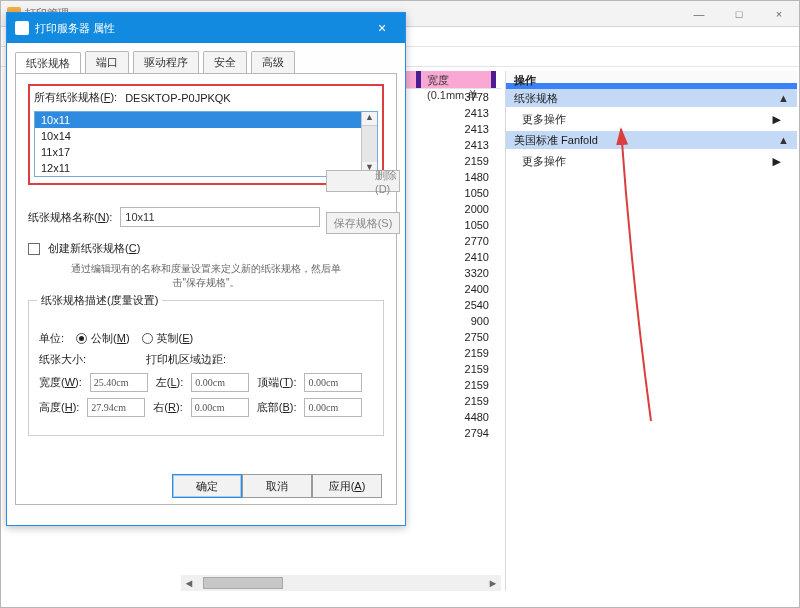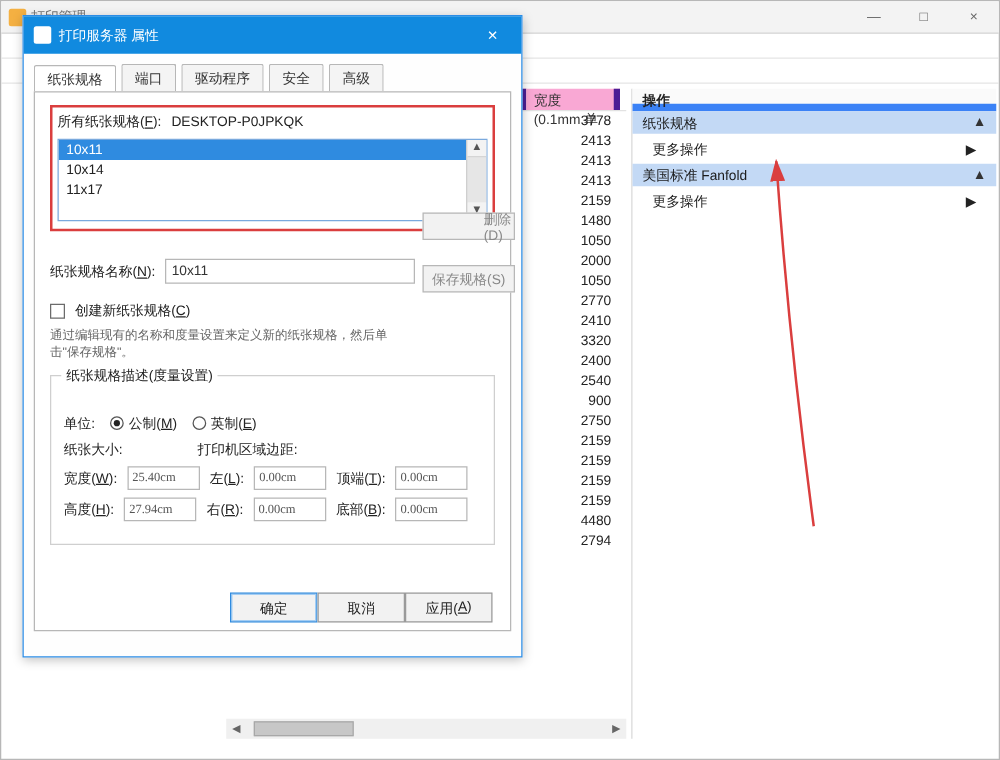--- a/index.html
+++ b/index.html
@@ -59,21 +59,21 @@
     background:#c3d9f5; height:18px; display:flex; align-items:center; padding:0 8px; font-size:11px; color:#1b1b1b;
   }
   .ops-section-title .chev { margin-left:auto; color:#333;}
   .ops-item {
     height:24px; display:flex; align-items:center; padding:0 16px; font-size:11px;
   }
   .ops-item .tri { margin-left:auto; color:#222;}
   .arrow-svg { position:absolute; left:540px; top:120px; width:220px; height:320px; pointer-events:none;}
   
   .dialog {
-    position:absolute; left:18px; top:12px; width:400px; height:514px;
+    position:absolute; left:6px; top:12px; width:400px; height:514px;
     border:1px solid #2b8ce6; background:#fefefe; box-shadow:0 2px 8px rgba(0,0,0,.25);
   }
   .dlg-titlebar {
     height:30px; background:#118adf; color:#fff; display:flex; align-items:center; padding:0 8px;
   }
   .dlg-titlebar .dlg-icon { width:14px;height:14px; background:#fff; margin-right:6px; border-radius:2px;}
   .dlg-titlebar .dlg-close { margin-left:auto; width:30px; text-align:center; font-size:14px;}
   .dlg-tabs {
     height:24px; display:flex; align-items:flex-end; padding:0 8px; gap:4px; margin-top:6px;
   }
@@ -100,21 +100,21 @@
   .form-list .vscroll .arr { height:14px; text-align:center; font-size:9px; color:#555; background:#f3f3f3; border-bottom:1px solid #ccc;}
   .form-list .vscroll .track { flex:1; background:#e6e6e6;}
   .side-btn {
     position:absolute; left:310px; width:74px; height:22px; font-size:11px; border:1px solid #b7b7b7; background:#f2f2f2; color:#888; display:flex;align-items:center;justify-content:center;
   }
   .side-btn.del { top:96px;padding-left:48px;} .side-btn.save { top:138px;}
   .text-input {
     height:20px; border:1px solid #b7b7b7; background:#fff; padding:2px 4px; font-size:11px; color:#333;
   }
   .checkbox { width:12px; height:12px; border:1px solid #6b6b6b; background:#fff; display:inline-block;}
-  .help-text { color:#666; font-size:10px; line-height:14px; }
+  .help-text { color:#666; font-size:10px; line-height:14px;text-align:center; }
   .group-box {
     border:1px solid #cfcfcf; margin-top:10px; padding:8px 10px 12px 10px; position:relative;
   }
   .group-box .legend { position:absolute; top:-8px; left:8px; background:#fff; padding:0 4px; font-size:11px;text-align:right;}
   .radio { width:11px;height:11px;border:1px solid #555;border-radius:50%; display:inline-flex;align-items:center;justify-content:center;}
   .radio.on::after{content:"";width:5px;height:5px;background:#222;border-radius:50%;}
   .small-input { width:58px; height:19px; border:1px solid #b7b7b7; font-size:10px; padding:1px 3px; color:#555;font-family:Liberation Serif, serif;}
   .dim-col { display:flex; align-items:center; gap:4px;}
   .dlg-buttons {
     position:absolute; bottom:6px; right:14px; display:flex; 
@@ -316,20 +316,21 @@
     <div class="highlight-box">
       <div class="field-row">
         <span><span>所有纸张规格(</span><span class="underline-hotkey">F</span><span>):</span></span>
         <span>DESKTOP-P0JPKQK</span>
       </div>
       <div class="form-list">
         <div class="items" id="forms-items">
             <div class="item sel">10x11</div>
             <div class="item">10x14</div>
             <div class="item">11x17</div>
+            <div class="item">12x11</div>
           </div>
         <div class="vscroll">
           <div class="arr">▲</div>
           <div class="track"></div>
           <div class="arr">▼</div>
         </div>
       </div>
     </div>
 
     <div class="side-btn del">删除(D)</div>

